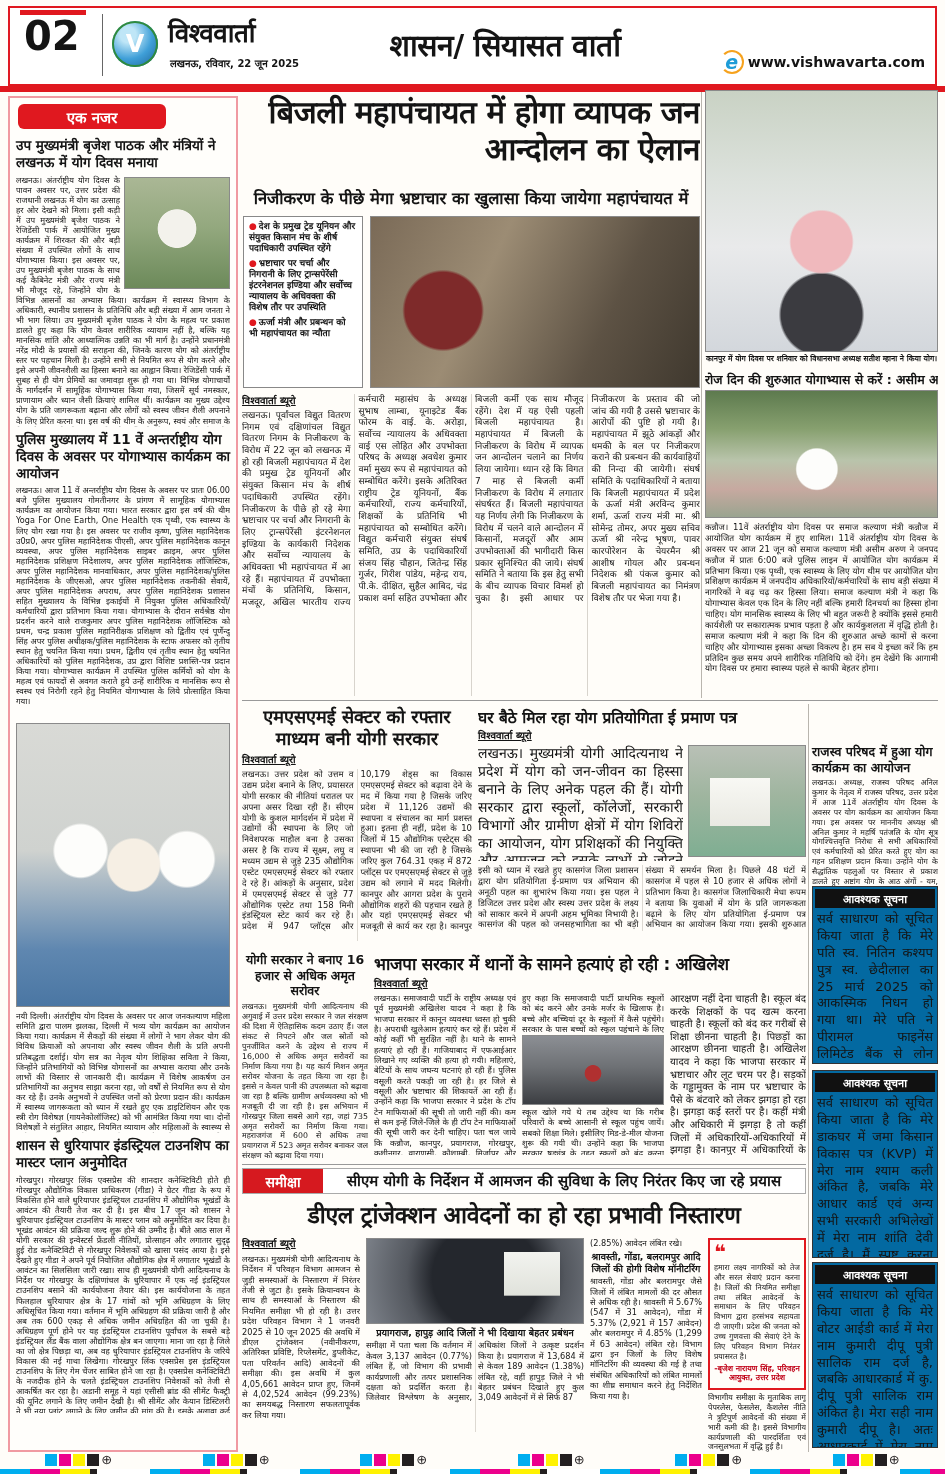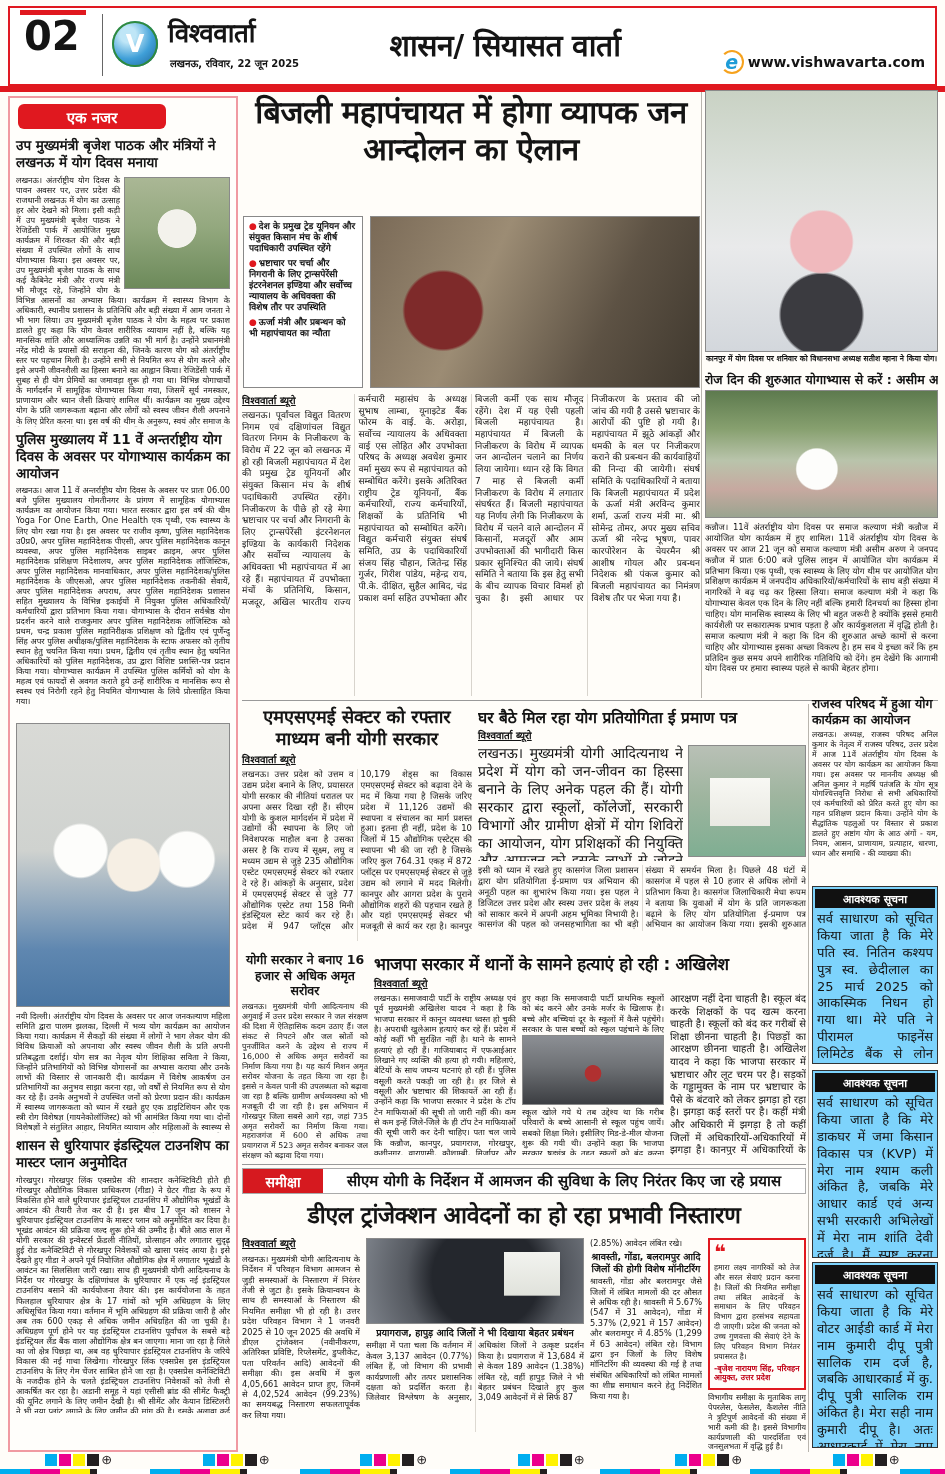--- a/index.html
+++ b/index.html
@@ -39,21 +39,21 @@
   .ph-pray{background:radial-gradient(circle at 50% 46%,#f3f2ec 0 24%,rgba(0,0,0,0) 25%),linear-gradient(180deg,#aab795 0%,#93a87e 45%,#6c8a5a 100%);}
   .ph-women{background:radial-gradient(circle at 30% 45%,#fdfdfb 0 12%,rgba(0,0,0,0) 13%),radial-gradient(circle at 55% 50%,#f6efe4 0 14%,rgba(0,0,0,0) 15%),radial-gradient(circle at 80% 48%,#fdfdfb 0 12%,rgba(0,0,0,0) 13%),linear-gradient(180deg,#d9dad6 0%,#cfd2cf 45%,#5f87b0 80%,#4a76a3 100%);}
   .ph-meeting{background:radial-gradient(circle at 22% 55%,#7e2a2a 0 14%,rgba(0,0,0,0) 15%),linear-gradient(115deg,#7a6a57 0%,#9c8c74 35%,#5d5244 70%,#3f382e 100%);}
   .ph-pink{background:radial-gradient(circle at 50% 58%,#f0b9bd 0 16%,rgba(0,0,0,0) 17%),radial-gradient(circle at 50% 86%,#3b3b40 0 16%,rgba(0,0,0,0) 17%),linear-gradient(180deg,#c9d2c4 0%,#dde2dd 35%,#e9eaeb 60%,#d3d7dc 100%);}
   .ph-kannauj{background:radial-gradient(circle at 48% 62%,#fdfdfb 0 14%,rgba(0,0,0,0) 15%),linear-gradient(180deg,#5d7a4e 0%,#87a06f 30%,#b9c4ab 55%,#c7a9a0 78%,#9aa48f 100%);}
   .ph-cert{background:linear-gradient(#f8f8f4,#e9e9e2) no-repeat 38% 52%/52% 44%,linear-gradient(180deg,#b9c0b6 0%,#9fb59f 45%,#7fae92 100%);}
   .ph-akhi{background:radial-gradient(circle at 50% 55%,#b03030 0 10%,rgba(0,0,0,0) 11%),linear-gradient(180deg,#8c8f94 0%,#6e7175 45%,#3c3e42 100%);}
   .ph-steer{background:linear-gradient(#f2f3ef,#e0e2db) no-repeat 86% 32%/26% 52%,radial-gradient(circle at 55% 45%,#24272d 0 42%,#53575e 62%,#7d828a 100%);}
   .caption{font-size:7.6px;font-weight:700;text-align:center;line-height:1.3;}
   
-  .lead-headline{left:242px;top:94px;width:458px;height:88px;text-align:center;font-size:31px;font-weight:800;line-height:1.18;letter-spacing:-0.5px;}
+  .lead-headline{left:242px;top:94px;width:458px;height:88px;text-align:right;font-size:31px;font-weight:800;line-height:1.18;letter-spacing:-0.5px;}
   .lead-subhead{left:242px;top:186px;width:458px;text-align:center;font-size:16.5px;font-weight:700;}
   .bullets{left:243px;top:216px;width:120px;height:172px;border:1px solid #888;padding:4px 5px;box-sizing:border-box;background:#fff;}
   .bullet{font-size:9px;font-weight:700;line-height:1.22;margin-bottom:4px;}
   .bullet .dot{color:#e0181f;font-size:9px;margin-right:2px;}
   .lead-photo{left:370px;top:216px;width:330px;height:172px;}
   .lead-body{left:242px;top:394px;width:458px;height:302px;column-count:4;column-gap:8px;column-rule:1px solid #d8d4cd;font-size:9px;line-height:1.3;}
   .byline{font-size:10px;font-weight:800;text-decoration:underline;margin-bottom:3px;display:block;}
   .vrule1{left:701px;top:92px;width:1px;height:606px;background:#b9b5ae;}
   
   .r-photo1{left:705px;top:90px;width:233px;height:262px;}
@@ -65,26 +65,26 @@
   .rule-mid{left:242px;top:700px;width:696px;height:1px;background:#999;}
   .msme{left:242px;top:706px;width:230px;height:242px;}
   .msme-head{font-size:18px;font-weight:800;text-align:center;line-height:1.2;height:46px;overflow:hidden;}
   .msme-body{height:172px;column-count:2;column-gap:7px;column-rule:1px solid #ddd9d2;font-size:8.5px;line-height:1.28;overflow:hidden;}
   .ghar{left:478px;top:706px;width:328px;height:240px;}
   .ghar-head{font-size:15.5px;font-weight:800;white-space:nowrap;overflow:hidden;height:22px;}
   .ghar-top{display:flex;gap:5px;margin-top:2px;}
   .ghar-intro{flex:1;font-size:14px;line-height:1.28;height:116px;overflow:hidden;}
   .ghar-photo{width:118px;height:112px;flex:0 0 auto;}
   .ghar-rest{margin-top:4px;column-count:2;column-gap:7px;column-rule:1px solid #ddd9d2;font-size:8.5px;line-height:1.28;height:66px;overflow:hidden;}
-  .rajaswa{left:812px;top:696px;width:126px;height:176px;}
+  .rajaswa{left:812px;top:744px;width:126px;height:176px;}
   .raj-head{font-size:12.5px;font-weight:800;line-height:1.25;}
   .raj-body{font-size:7.7px;line-height:1.28;height:136px;overflow:hidden;margin-top:3px;}
   .vrule2{left:808px;top:704px;width:1px;height:748px;background:#b9b5ae;}
   
-  .notice{left:812px;width:126px;border:1.5px solid #333;background:#7dd3fc;padding:2px;box-sizing:border-box;}
+  .notice{left:812px;width:126px;border:1.5px solid #333;background:#0369a1;padding:2px;box-sizing:border-box;}
   .n1{top:886px;height:178px;} .n2{top:1070px;height:188px;} .n3{top:1262px;height:186px;}
   .notice-head{background:#111;color:#fff;font-size:11px;font-weight:700;text-align:center;padding:2px 0;}
   .notice-body{font-size:13px;line-height:1.3;padding:3px 2px 1px 2px;}
   .notice-sig{font-size:11px;font-weight:700;text-align:right;line-height:1.3;padding-right:2px;}
   
   .amrit{left:242px;top:952px;width:126px;height:210px;}
   .amrit-head{font-size:12.5px;font-weight:800;text-align:center;line-height:1.25;}
   .amrit-body{font-size:7.8px;line-height:1.28;height:158px;overflow:hidden;margin-top:3px;}
   .akhilesh{left:374px;top:952px;width:432px;height:210px;}
   .akh-head{font-size:17px;font-weight:800;white-space:nowrap;overflow:hidden;height:24px;letter-spacing:-0.3px;}
@@ -104,21 +104,21 @@
   .dl-c1{width:118px;font-size:8.2px;line-height:1.27;overflow:hidden;}
   .dl-c2{width:218px;display:flex;flex-direction:column;}
   .dl-photo{width:218px;height:86px;}
   .dl-sub{font-size:9.5px;font-weight:800;text-align:center;line-height:1.2;margin:3px 0 2px 0;}
   .dl-c2-text{column-count:2;column-gap:6px;column-rule:1px solid #ddd9d2;font-size:8.2px;line-height:1.27;height:92px;overflow:hidden;}
   .dl-c3{width:112px;font-size:8.2px;line-height:1.27;overflow:hidden;}
   .dl-c4{flex:1;display:flex;flex-direction:column;gap:3px;}
   .quote-box{border:2px solid #e0181f;padding:3px 4px;height:152px;overflow:hidden;box-sizing:border-box;}
   .quote-mark{color:#e0181f;font-size:20px;font-weight:800;line-height:0.9;}
   .quote-text{font-size:7.6px;line-height:1.3;}
-  .quote-attr{color:#c00016;font-size:7.8px;font-weight:800;text-align:left;margin-top:2px;line-height:1.25;}
+  .quote-attr{color:#c00016;font-size:7.8px;font-weight:800;text-align:center;margin-top:2px;line-height:1.25;}
   .dl-tail{font-size:7.8px;line-height:1.27;overflow:hidden;flex:1;}
   
   .marks{left:0;top:1452px;width:945px;height:16px;display:flex;justify-content:space-around;align-items:center;}
   .mgroup{display:flex;gap:2px;align-items:center;}
   .sq{width:12px;height:12px;}
   .sq-c{background:#00aeef;} .sq-m{background:#ec008c;} .sq-y{background:#fff200;} .sq-k{background:#231f20;}
   .reg{font-size:13px;line-height:12px;color:#231f20;}
   .bottom-strip{left:0;top:1469px;width:945px;height:5px;
     background:repeating-linear-gradient(90deg,#00aeef 0 30px,#ec008c 30px 60px,#fff200 60px 90px,#231f20 90px 97px,#ffffff 97px 150px);}
 </style>
@@ -165,20 +165,21 @@
       <div class="rail-body just hidden-ov h-a3">नयी दिल्ली। अंतर्राष्ट्रीय योग दिवस के अवसर पर आज जनकल्याण महिला समिति द्वारा पालम झलका, दिल्ली में भव्य योग कार्यक्रम का आयोजन किया गया। कार्यक्रम में सैकड़ों की संख्या में लोगों ने भाग लेकर योग की विविध क्रियाओं को अपनाया और स्वस्थ जीवन शैली के प्रति अपनी प्रतिबद्धता दर्शाई। योग सत्र का नेतृत्व योग शिक्षिका सविता ने किया, जिन्होंने प्रतिभागियों को विभिन्न योगासनों का अभ्यास कराया और उनके लाभों की विस्तार से जानकारी दी। कार्यक्रम में विशेष आकर्षण उन प्रतिभागियों का अनुभव साझा करना रहा, जो वर्षों से नियमित रूप से योग कर रहे हैं। उनके अनुभवों ने उपस्थित जनों को प्रेरणा प्रदान की। कार्यक्रम में स्वास्थ्य जागरूकता को ध्यान में रखते हुए एक डाइटिशियन और एक स्त्री रोग विशेषज्ञ (गायनेकोलॉजिस्ट) को भी आमंत्रित किया गया था। दोनों विशेषज्ञों ने संतुलित आहार, नियमित व्यायाम और महिलाओं के स्वास्थ्य से जुड़ी महत्वपूर्ण जानकारियां साझा कीं। इस कार्यक्रम में जनकल्याण महिला समिति की राष्ट्रीय अध्यक्ष स्वदेश गौतम, उपाध्यक्ष अंजना पाठक, महासचिव मधु बिष्ट, रीना रेखा भट्ट, कोषाध्यक्ष नीमा रावत, एग्जीक्यूटिव कमेटी की अध्यक्ष भीना रावत और दीपा माथुर जी भी शामिल हुईं। जनकल्याण महिला समिति की इस पहल की क्षेत्र में खूब सराहना हो रही है, जिससे यह स्पष्ट है कि योग केवल एक व्यायाम नहीं, बल्कि जीवन जीने की एक संपूर्ण पद्धति है।</div>
     </div>
 
     <div>
       <div class="rail-title">शासन से धुरियापार इंडस्ट्रियल टाउनशिप का मास्टर प्लान अनुमोदित</div>
       <div class="rail-body just hidden-ov h-a4">गोरखपुर। गोरखपुर लिंक एक्सप्रेस की शानदार कनेक्टिविटी होते ही गोरखपुर औद्योगिक विकास प्राधिकरण (गीडा) ने ग्रेटर गीडा के रूप में विकसित होने वाले धुरियापार इंडस्ट्रियल टाउनशिप में औद्योगिक भूखंडों के आवंटन की तैयारी तेज कर दी है। इस बीच 17 जून को शासन ने धुरियापार इंडस्ट्रियल टाउनशिप के मास्टर प्लान को अनुमोदित कर दिया है। भूखंड आवंटन की प्रक्रिया जल्द शुरू होने की उम्मीद है। बीते आठ साल में योगी सरकार की इन्वेस्टर्स फ्रेंडली नीतियों, प्रोत्साहन और लगातार सुदृढ़ हुई रोड कनेक्टिविटी से गोरखपुर निवेशकों को खासा पसंद आया है। इसे देखते हुए गीडा ने अपने पूर्व नियोजित औद्योगिक क्षेत्र में लगातार भूखंडों के आवंटन का सिलसिला जारी रखा। साथ ही मुख्यमंत्री योगी आदित्यनाथ के निर्देश पर गोरखपुर के दक्षिणांचल के धुरियापार में एक नई इंडस्ट्रियल टाउनशिप बसाने की कार्ययोजना तैयार की। इस कार्ययोजना के तहत फिलहाल धुरियापार क्षेत्र के 17 गांवों को भूमि अधिग्रहण के लिए अधिसूचित किया गया। वर्तमान में भूमि अधिग्रहण की प्रक्रिया जारी है और अब तक 600 एकड़ से अधिक जमीन अधिग्रहित की जा चुकी है। अधिग्रहण पूर्ण होने पर यह इंडस्ट्रियल टाउनशिप पूर्वांचल के सबसे बड़े इंडस्ट्रियल लैंड बैंक वाला औद्योगिक क्षेत्र बन जाएगा। माना जा रहा है जिले का जो क्षेत्र पिछड़ा था, अब वह धुरियापार इंडस्ट्रियल टाउनशिप के जरिये विकास की नई गाथा लिखेगा। गोरखपुर लिंक एक्सप्रेस इस इंडस्ट्रियल टाउनशिप के लिए गेम चेंजर साबित होने जा रहा है। एक्सप्रेस कनेक्टिविटी के नजदीक होने के चलते इंडस्ट्रियल टाउनशिप निवेशकों को तेजी से आकर्षित कर रहा है। अडानी समूह ने यहां एसीसी ब्रांड की सीमेंट फैक्ट्री की यूनिट लगाने के लिए जमीन देखी है। श्री सीमेंट और केयान डिस्टिलरी ने भी नया प्लांट लगाने के लिए जमीन की मांग की है। इसके अलावा कई अन्य औद्योगिक समूहों ने यहां निवेश में रुचि दिखाई है। यही नहीं सरकार इस टाउनशिप में एक इलेक्ट्रॉनिक मैन्युफैक्चरिंग क्लस्टर भी बनाने की तैयारी कर रही है। गीडा की मुख्य कार्यपालक अधिकारी अनुज मलिक बताती हैं कि शासन ने धुरियापार इंडस्ट्रियल टाउनशिप का मास्टर प्लान अनुमोदित कर दिया है। अब जल्द ही यहां औद्योगिक भूखंडों का आवंटन प्रारम्भ कर दिया जाएगा। उनके मुताबिक शुरुआती दौर में दो औद्योगिक सेक्टर्स में जमीनों का आवंटन किया जाएगा। भूमि अधिग्रहण और आवंटन की प्रक्रिया साथ-साथ चलती रहेगी।</div>
     </div>
   </div>
 
   <div class="abs lead-headline hidden-ov">बिजली महापंचायत में होगा व्यापक जन आन्दोलन का ऐलान</div>
+  <div class="abs lead-subhead hidden-ov">निजीकरण के पीछे मेगा भ्रष्टाचार का खुलासा किया जायेगा महापंचायत में</div>
 
   <div class="abs bullets hidden-ov">
     <div class="bullet"><span class="dot">●</span><span>देश के प्रमुख ट्रेड यूनियन और संयुक्त किसान मंच के शीर्ष पदाधिकारी उपस्थित रहेंगे</span></div>
     <div class="bullet"><span class="dot">●</span><span>भ्रष्टाचार पर चर्चा और निगरानी के लिए ट्रान्सपेरेंसी इंटरनेशनल इण्डिया और सर्वोच्च न्यायालय के अधिवक्ता की विशेष तौर पर उपस्थिति</span></div>
     <div class="bullet"><span class="dot">●</span><span>ऊर्जा मंत्री और प्रबन्धन को भी महापंचायत का न्यौता</span></div>
   </div>
 
   <div class="abs ph ph-meeting lead-photo"></div>
 
   <div class="abs lead-body just hidden-ov">

